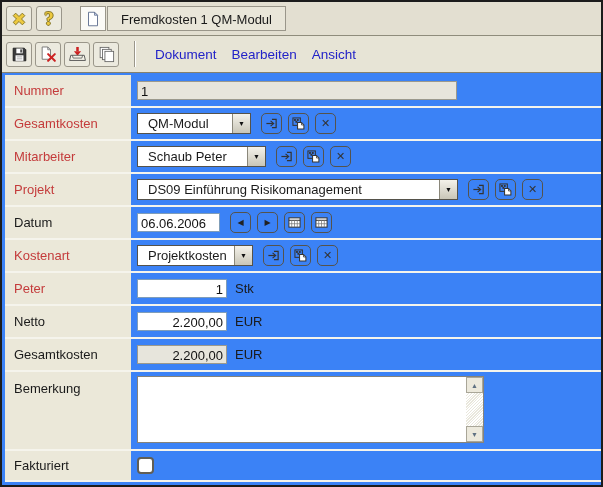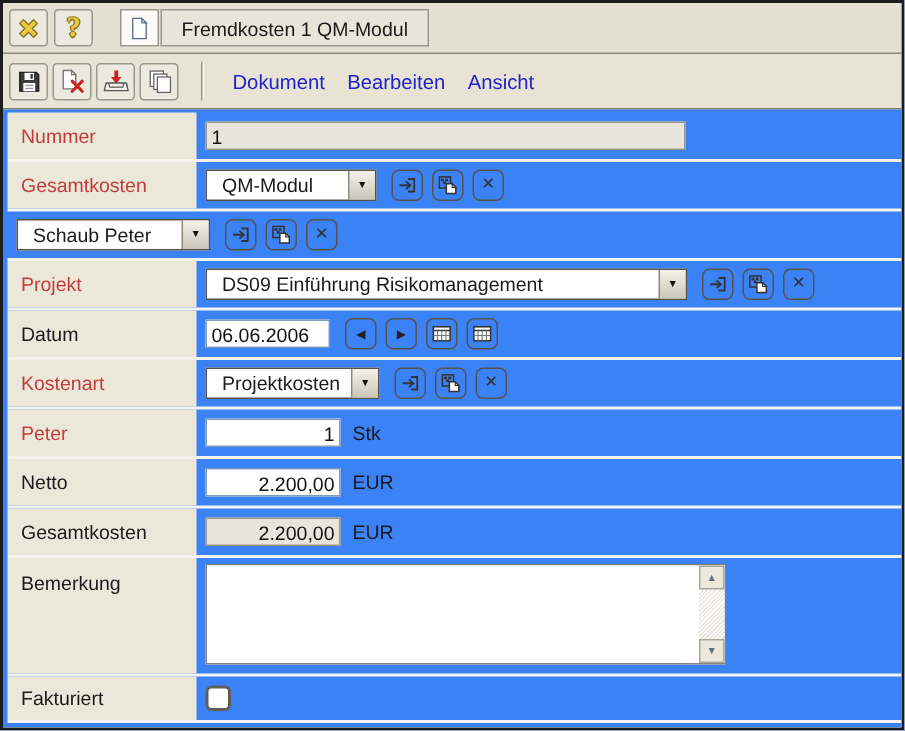--- a/index.html
+++ b/index.html
@@ -261,20 +261,21 @@
               <use href="#i-pick"></use>
             </svg>
         </button>
         <button class="mini">
           <span class="glyph-x">✕</span>
         </button>
       </div>
     </div>
 
     <div class="row">
+      <div class="lbl req">Mitarbeiter</div>
       <div class="fld">
         <div class="select" style="width:129px">
           <span class="sel-text">Schaub Peter</span>
           <span class="sel-btn">▼</span>
         </div>
         <button class="mini first">
           <svg class="ic" width="13" height="13">
               <use href="#i-goto"></use>
             </svg>
         </button>

